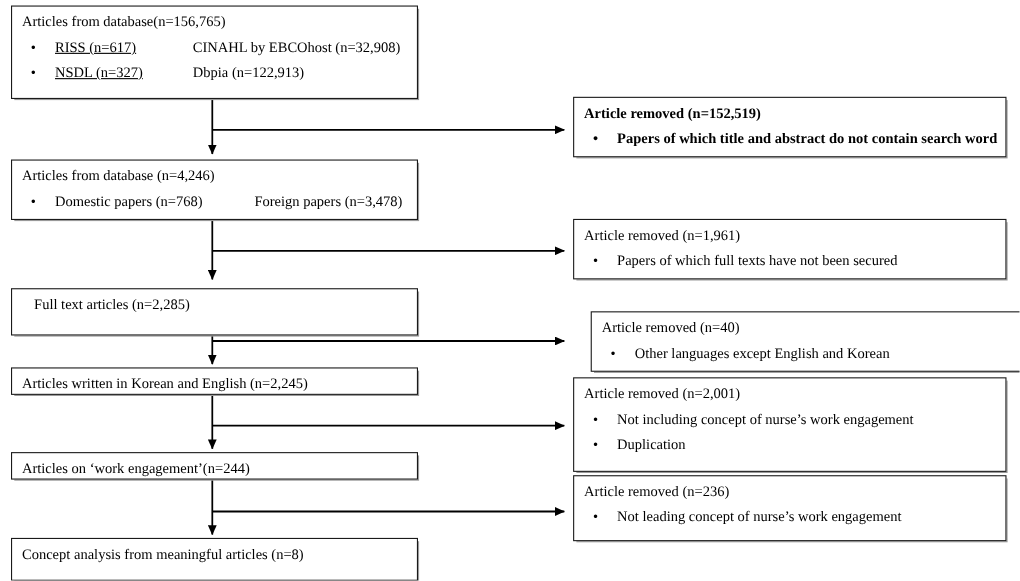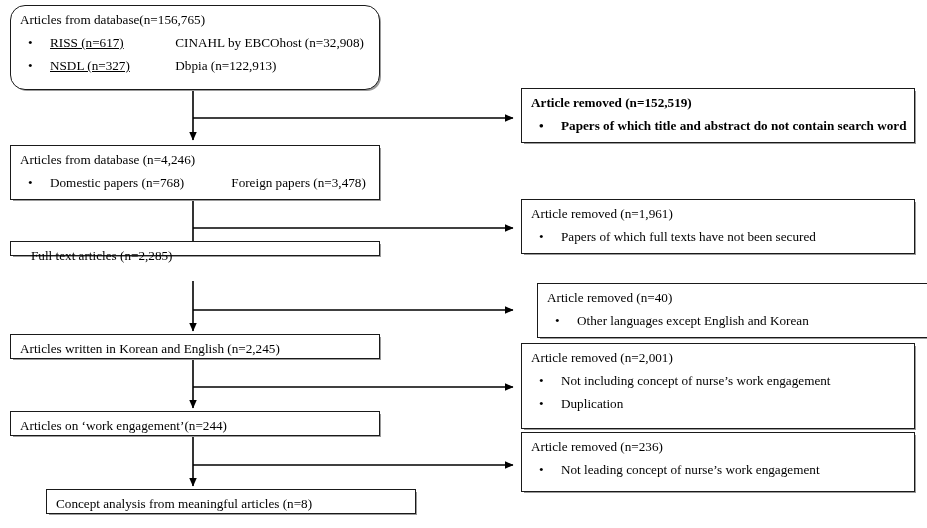--- a/index.html
+++ b/index.html
@@ -101,21 +101,21 @@
       <line x1="193" y1="358" x2="193" y2="408" stroke="#000000" stroke-width="1.6" marker-end="url(#arrowhead)"></line>
       <line x1="193" y1="387" x2="513" y2="387" stroke="#000000" stroke-width="1.6" marker-end="url(#arrowhead)"></line>
     </g>
 
     <g>
       <line x1="193" y1="435" x2="193" y2="486" stroke="#000000" stroke-width="1.6" marker-end="url(#arrowhead)"></line>
       <line x1="193" y1="465" x2="513" y2="465" stroke="#000000" stroke-width="1.6" marker-end="url(#arrowhead)"></line>
     </g>
   </svg>
 
-  <div class="box" style="left:10px; top:5px; width:370px; height:85px;border-radius:15px;">
+  <div class="box" style="left:10px; top:5px; width:370px; height:85px;">
     <span class="box-title">Articles from database(n=156,765)</span>
     <ul class="bullets">
       <li>
         <span class="bullet-dot">•</span>
         <span class="col-a">RISS (n=617)</span>
         <span class="bullet-col2">CINAHL by EBCOhost (n=32,908)</span>
       </li>
       <li>
         <span class="bullet-dot">•</span>
         <span class="col-a">NSDL (n=327)</span>
@@ -128,33 +128,33 @@
     <span class="box-title">Articles from database (n=4,246)</span>
     <ul class="bullets">
       <li>
         <span class="bullet-dot">•</span>
         <span class="col-a-wide">Domestic papers (n=768)</span>
         <span class="bullet-col2">Foreign papers (n=3,478)</span>
       </li>
     </ul>
   </div>
 
-  <div class="box" style="left:10px; top:241px; width:370px; height:15px;padding-left:20px;">
+  <div class="box" style="left:10px; top:262px; width:370px; height:43px;padding-left:20px;">
     <span class="box-title">Full text articles (n=2,285)</span>
   </div>
 
   <div class="box" style="left:10px; top:334px; width:370px; height:25px;">
     <span class="box-title">Articles written in Korean and English (n=2,245)</span>
   </div>
 
   <div class="box" style="left:10px; top:411px; width:370px; height:25px;">
     <span class="box-title">Articles on ‘work engagement’(n=244)</span>
   </div>
 
-  <div class="box" style="left:10px; top:489px; width:370px; height:25px;margin-left:36px;">
+  <div class="box" style="left:10px; top:489px; width:370px; height:39px;">
     <span class="box-title">Concept analysis from meaningful articles (n=8)</span>
   </div>
 
   <div class="box" style="left:521px; top:88px; width:394px; height:55px;font-weight:bold;">
     <span class="box-title">Article removed (n=152,519)</span>
     <ul class="bullets">
       <li>
         <span class="bullet-dot">•</span>
         <span>Papers of which title and abstract do not contain search word</span>
       </li>

